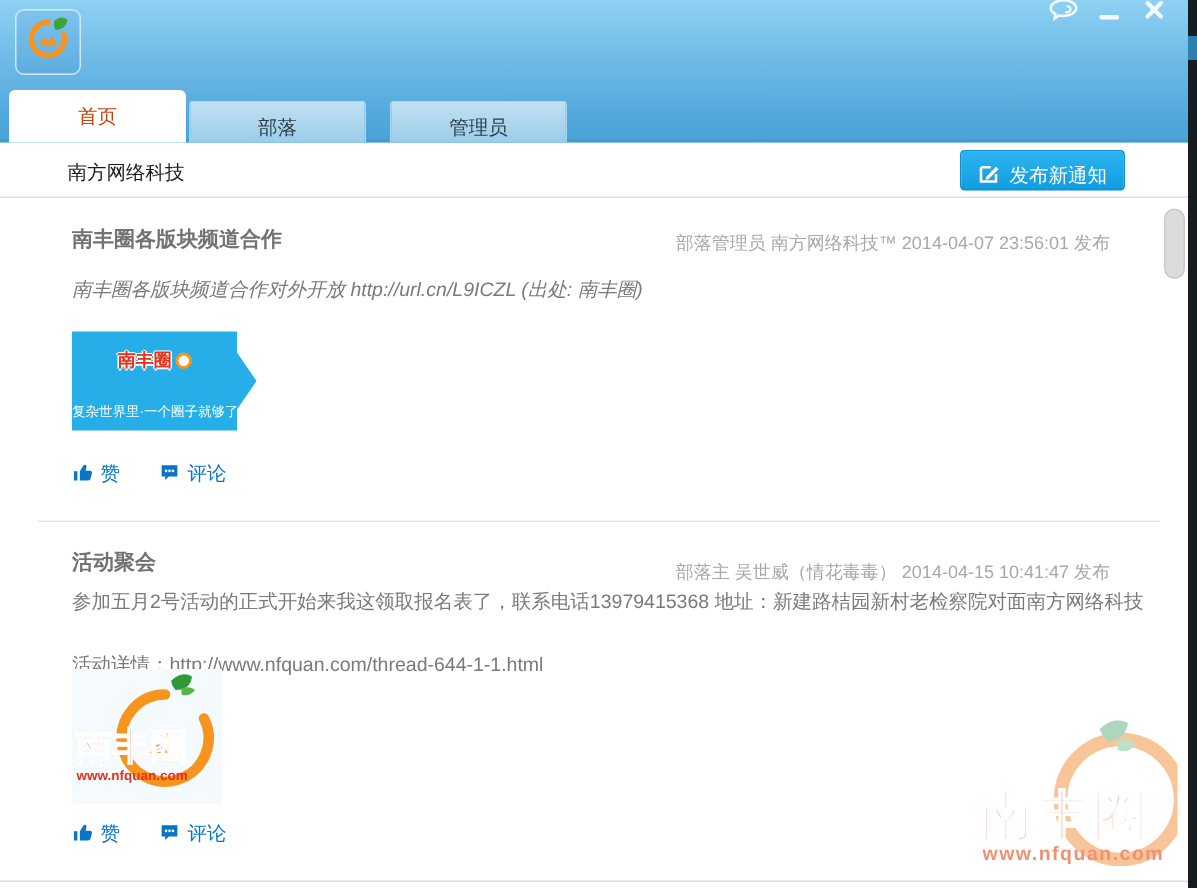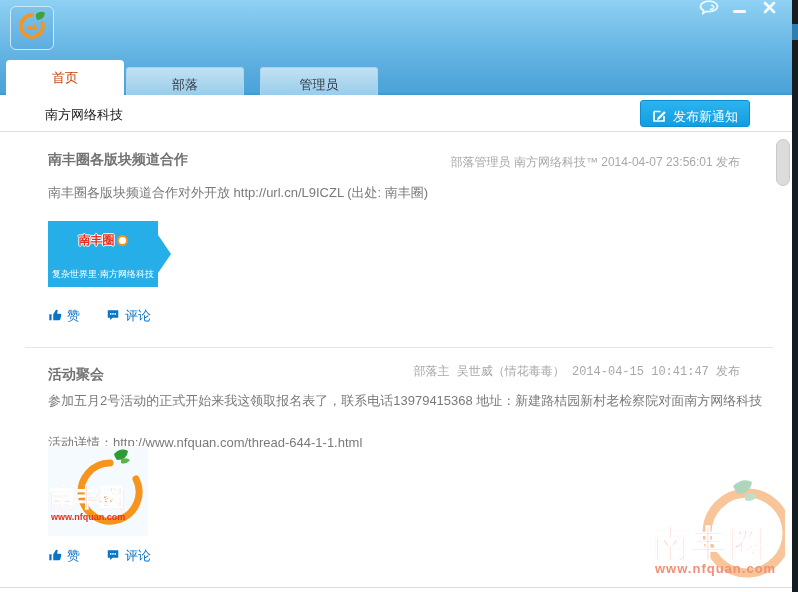--- a/index.html
+++ b/index.html
@@ -147,28 +147,28 @@
           </svg>
         </span>
         <span>发布新通知</span>
       </div>
     </div>
 
     <div class="scroll-thumb"></div>
 
     <div class="post-title" style="top:151px;">南丰圈各版块频道合作</div>
     <div class="post-meta" style="top:154px;">部落管理员 南方网络科技™ 2014-04-07 23:56:01 发布</div>
-    <div class="post-body" style="top:184px;">南丰圈各版块频道合作对外开放 http://url.cn/L9ICZL (出处: 南丰圈)</div>
+    <div class="post-body" style="top:184px;font-style:italic;">南丰圈各版块频道合作对外开放 http://url.cn/L9ICZL (出处: 南丰圈)</div>
 
     <div class="banner">
       <div class="banner-left">
         <div class="b-logo">
           <span>南丰圈</span><span class="b-ring"></span>
         </div>
-        <div class="b-tagline">复杂世界里·南方网络科技</div>
+        <div class="b-tagline">复杂世界里·一个圈子就够了</div>
       </div>
       <div class="banner-arrow"></div>
     </div>
 
     <div class="actions" style="top:307px;">
       <div class="action">
         <span>
           <svg width="14" height="14" viewBox="0 0 16 16">
             <path d="M1.5 7 h2.6 v7 H1.5 z M6 14 h6.4 c0.8 0 1.4 -0.5 1.6 -1.2 l1.2 -4.2 c0.3 -1 -0.4 -1.9 -1.4 -1.9 H10.4 l0.6 -3.2 C11.2 2.6 10.6 2 9.8 2 c-0.5 0 -1 0.3 -1.2 0.8 L6 7 z" fill="#0a74c7"></path>
           </svg>
@@ -184,21 +184,21 @@
               <circle cx="10.6" cy="6.8" r="1" fill="#fff"></circle>
           </svg>
         </span>
         <span>评论</span>
       </div>
     </div>
 
     <div class="divider" style="top:347px;"></div>
 
     <div class="post-title" style="top:366px;">活动聚会</div>
-    <div class="post-meta" style="top:363px;font-family:Liberation Mono, monospace;">部落主 吴世威（情花毒毒） 2014-04-15 10:41:47 发布</div>
+    <div class="post-meta" style="top:373px;">部落主 吴世威（情花毒毒） 2014-04-15 10:41:47 发布</div>
     <div class="post-body" style="top:392px;">参加五月2号活动的正式开始来我这领取报名表了，联系电话13979415368 地址：新建路桔园新村老检察院对面南方网络科技</div>
     <div class="post-body" style="top:434px;">活动详情：http://www.nfquan.com/thread-644-1-1.html</div>
 
     <div class="logo-thumb">
       <svg width="100" height="90" viewBox="0 0 100 90">
         <path d="M66 8 q7 -7 14 -3 q-1 9 -11 9 q-2.5 -3 -3 -6 z" fill="#2f9a35"></path>
         <path d="M73 13 q6 -2 9 1 q-4 5 -9 3 z" fill="#57b54a"></path>
         <path d="M62 17 a29 29 0 1 0 26 16" fill="none" stroke="#f7941d" stroke-width="7" stroke-linecap="round"></path>
         <path d="M52 56 l5 -8 4 4 4 -6 5 10 z" fill="#f7941d"></path>
         <text x="2" y="60" font-size="25" font-weight="bold" fill="#e8301d" stroke="#ffffff" stroke-width="0.8">南丰圈</text>

